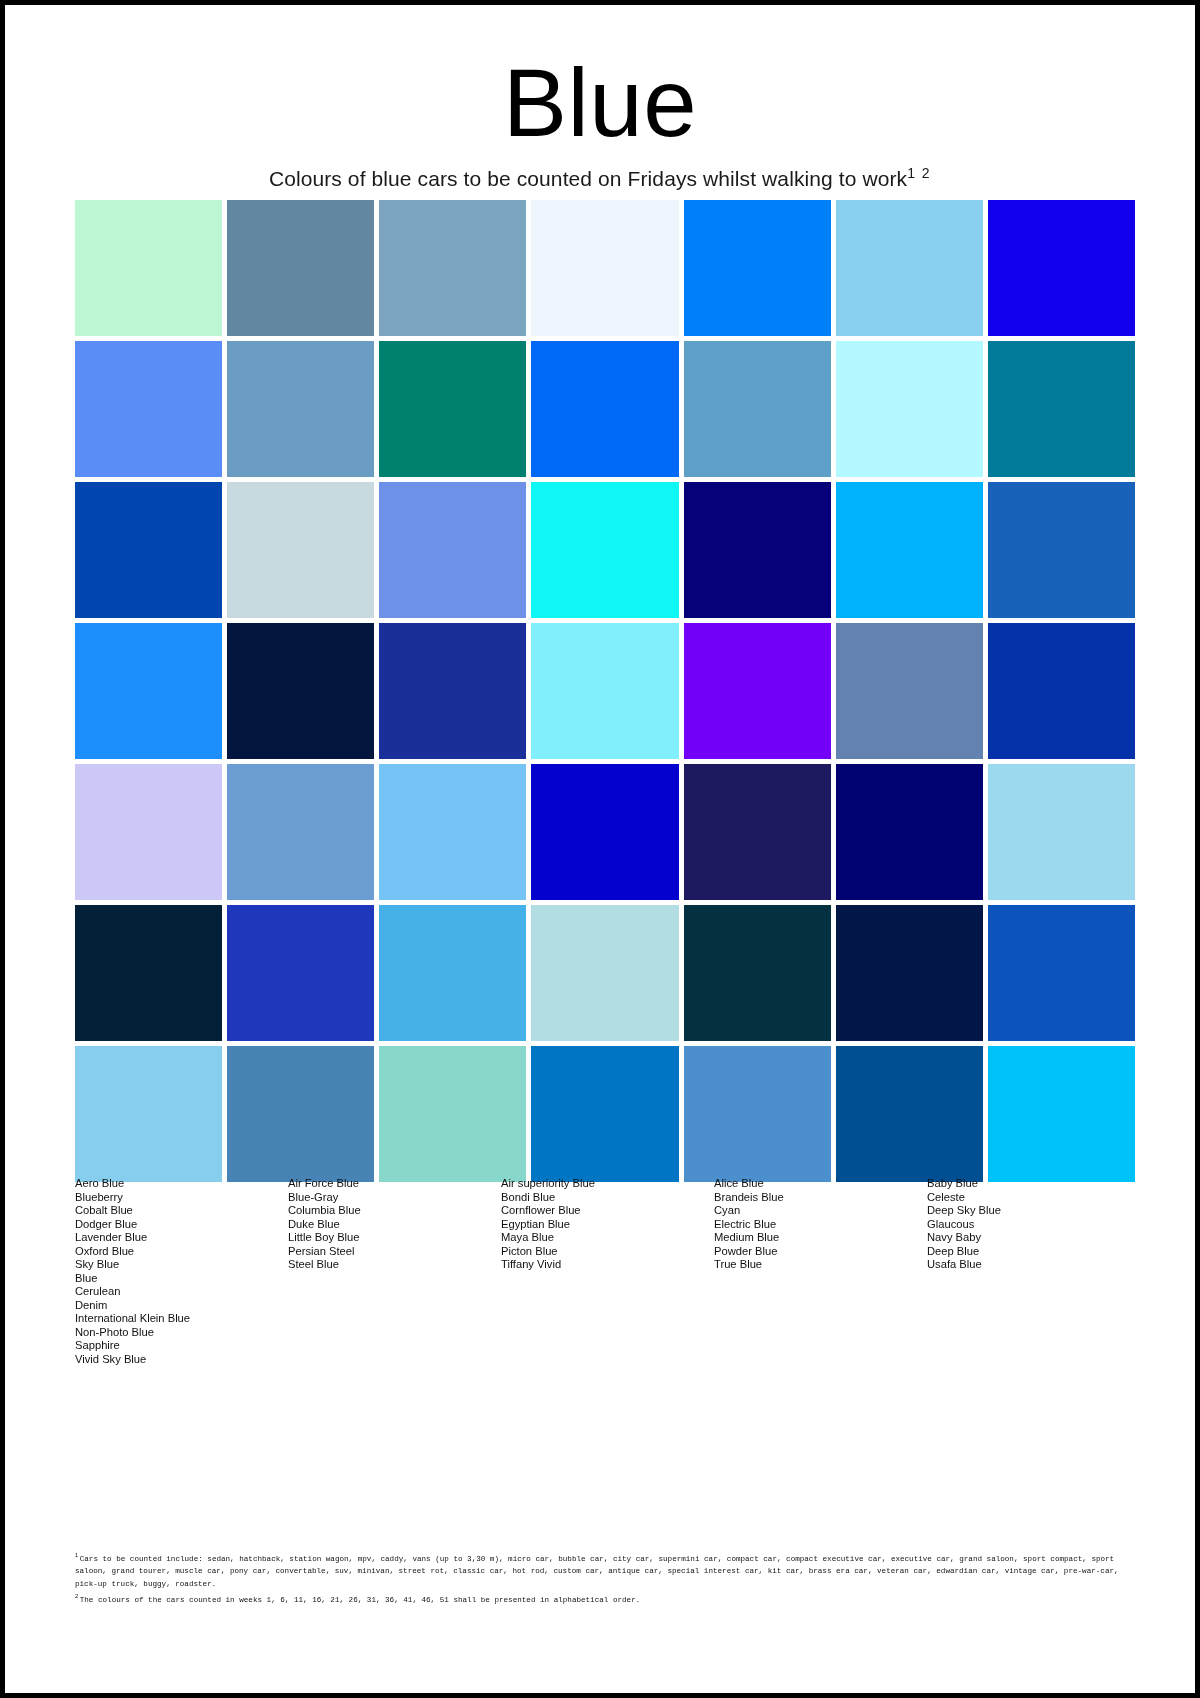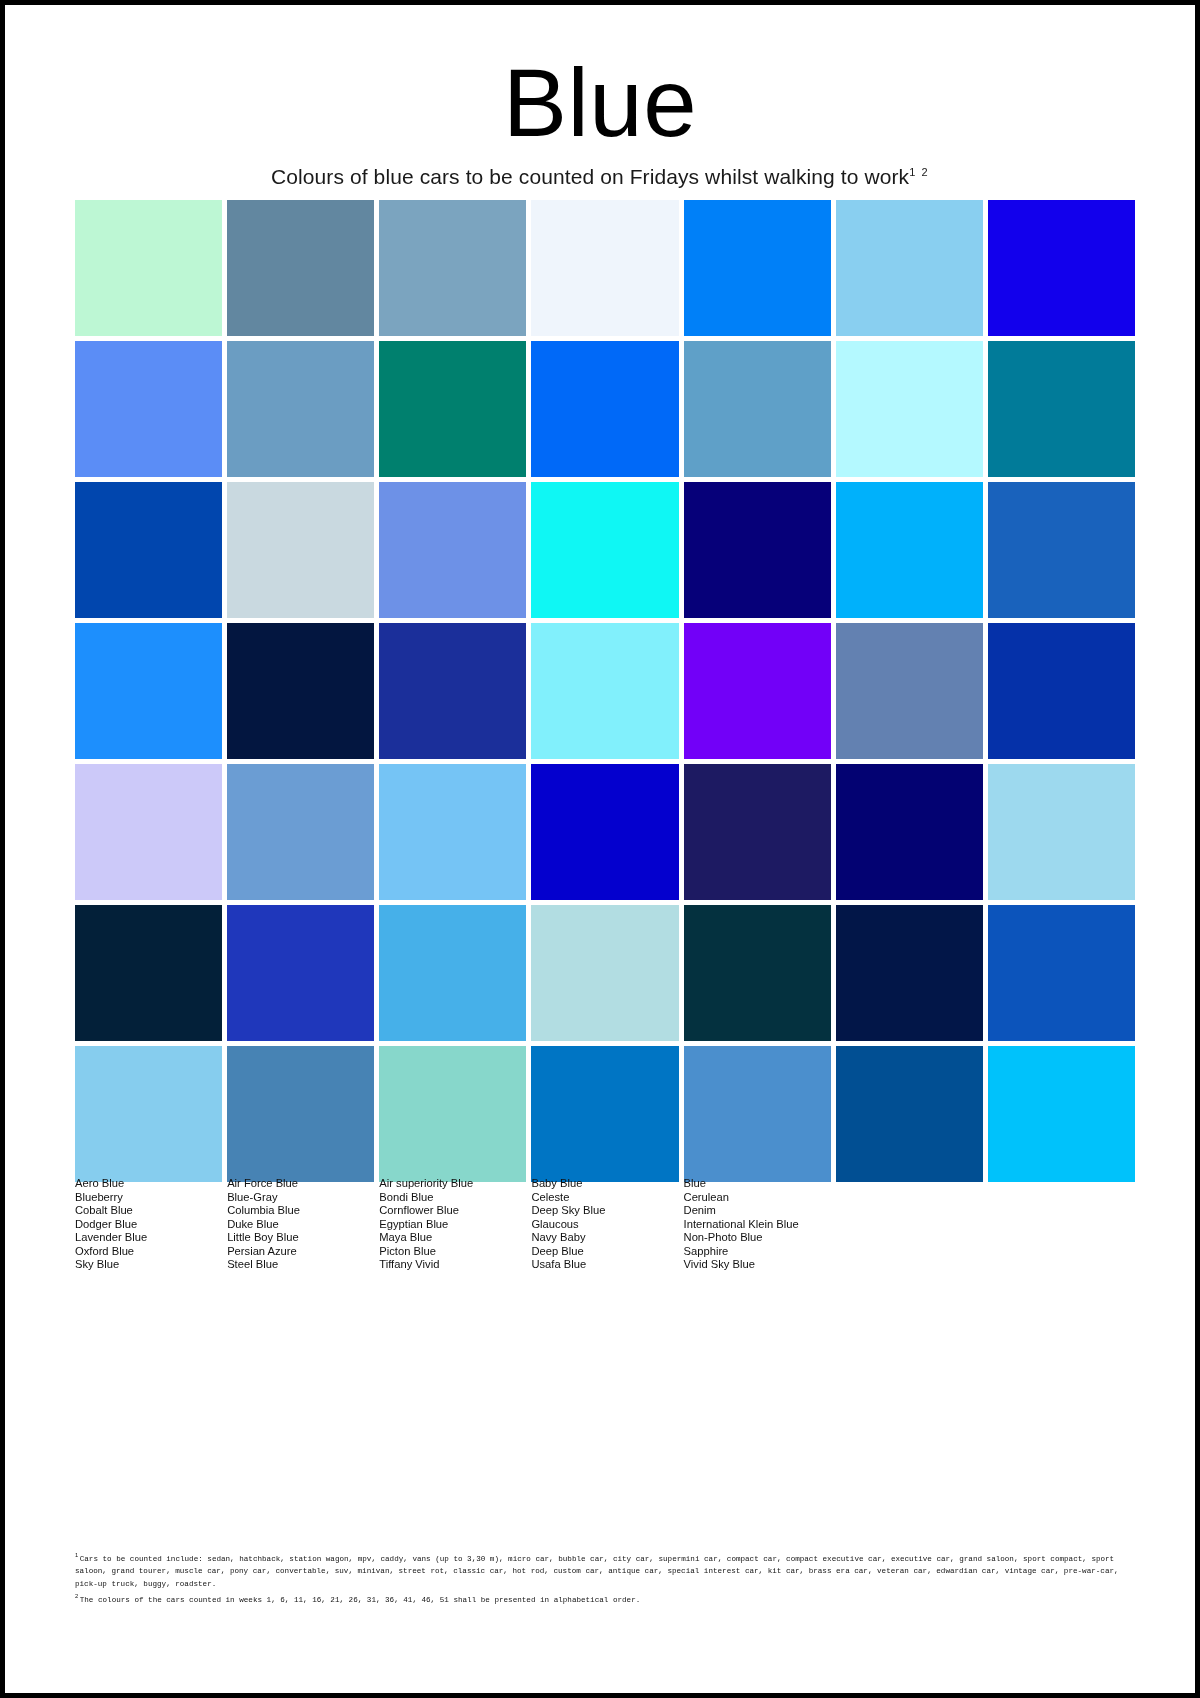--- a/index.html
+++ b/index.html
@@ -48,21 +48,21 @@
   #poster-subtitle {
     font-family: "Liberation Sans", sans-serif;
     font-size: 21px;
     font-weight: 400;
     color: #1a1a1a;
     margin: 0;
     padding-top: 14px;
     letter-spacing: 0.1px;
   }
   #poster-subtitle sup {
-    font-size: 11px;
+    font-size: 14px;
     vertical-align: super;
     letter-spacing: 1.5px;
     text-align: center;
   }
 
   
   #swatch-grid {
     position: absolute;
     left: 70px;
     top: 195px;
@@ -78,21 +78,21 @@
     height: 100%;
   }
 
   
   #name-columns {
     position: absolute;
     left: 70px;
     top: 1172px;
     width: 1060px;
     display: grid;
-    grid-template-columns: repeat(7, 1fr);
+    grid-template-columns: repeat(5, 1fr);
     column-gap: 5px;
   }
   .name-column {
     font-family: "Liberation Sans", sans-serif;
     font-size: 11.2px;
     line-height: 13.5px;
     color: #111111;
   }
   .name-item {
     white-space: nowrap;
@@ -196,33 +196,42 @@
           <div class="name-item">Lavender Blue</div>
           <div class="name-item">Oxford Blue</div>
           <div class="name-item">Sky Blue</div>
         </div>
         <div class="name-column">
           <div class="name-item">Air Force Blue</div>
           <div class="name-item">Blue-Gray</div>
           <div class="name-item">Columbia Blue</div>
           <div class="name-item">Duke Blue</div>
           <div class="name-item">Little Boy Blue</div>
-          <div class="name-item">Persian Azure</div>
+          <div class="name-item">Persian Steel</div>
           <div class="name-item">Steel Blue</div>
         </div>
         <div class="name-column">
           <div class="name-item">Air superiority Blue</div>
           <div class="name-item">Bondi Blue</div>
           <div class="name-item">Cornflower Blue</div>
           <div class="name-item">Egyptian Blue</div>
           <div class="name-item">Maya Blue</div>
           <div class="name-item">Picton Blue</div>
           <div class="name-item">Tiffany Vivid</div>
         </div>
         <div class="name-column">
+          <div class="name-item">Alice Blue</div>
+          <div class="name-item">Brandeis Blue</div>
+          <div class="name-item">Cyan</div>
+          <div class="name-item">Electric Blue</div>
+          <div class="name-item">Medium Blue</div>
+          <div class="name-item">Powder Blue</div>
+          <div class="name-item">True Blue</div>
+        </div>
+        <div class="name-column">
           <div class="name-item">Baby Blue</div>
           <div class="name-item">Celeste</div>
           <div class="name-item">Deep Sky Blue</div>
           <div class="name-item">Glaucous</div>
           <div class="name-item">Navy Baby</div>
           <div class="name-item">Deep Blue</div>
           <div class="name-item">Usafa Blue</div>
         </div>
         <div class="name-column">
           <div class="name-item">Blue</div>

